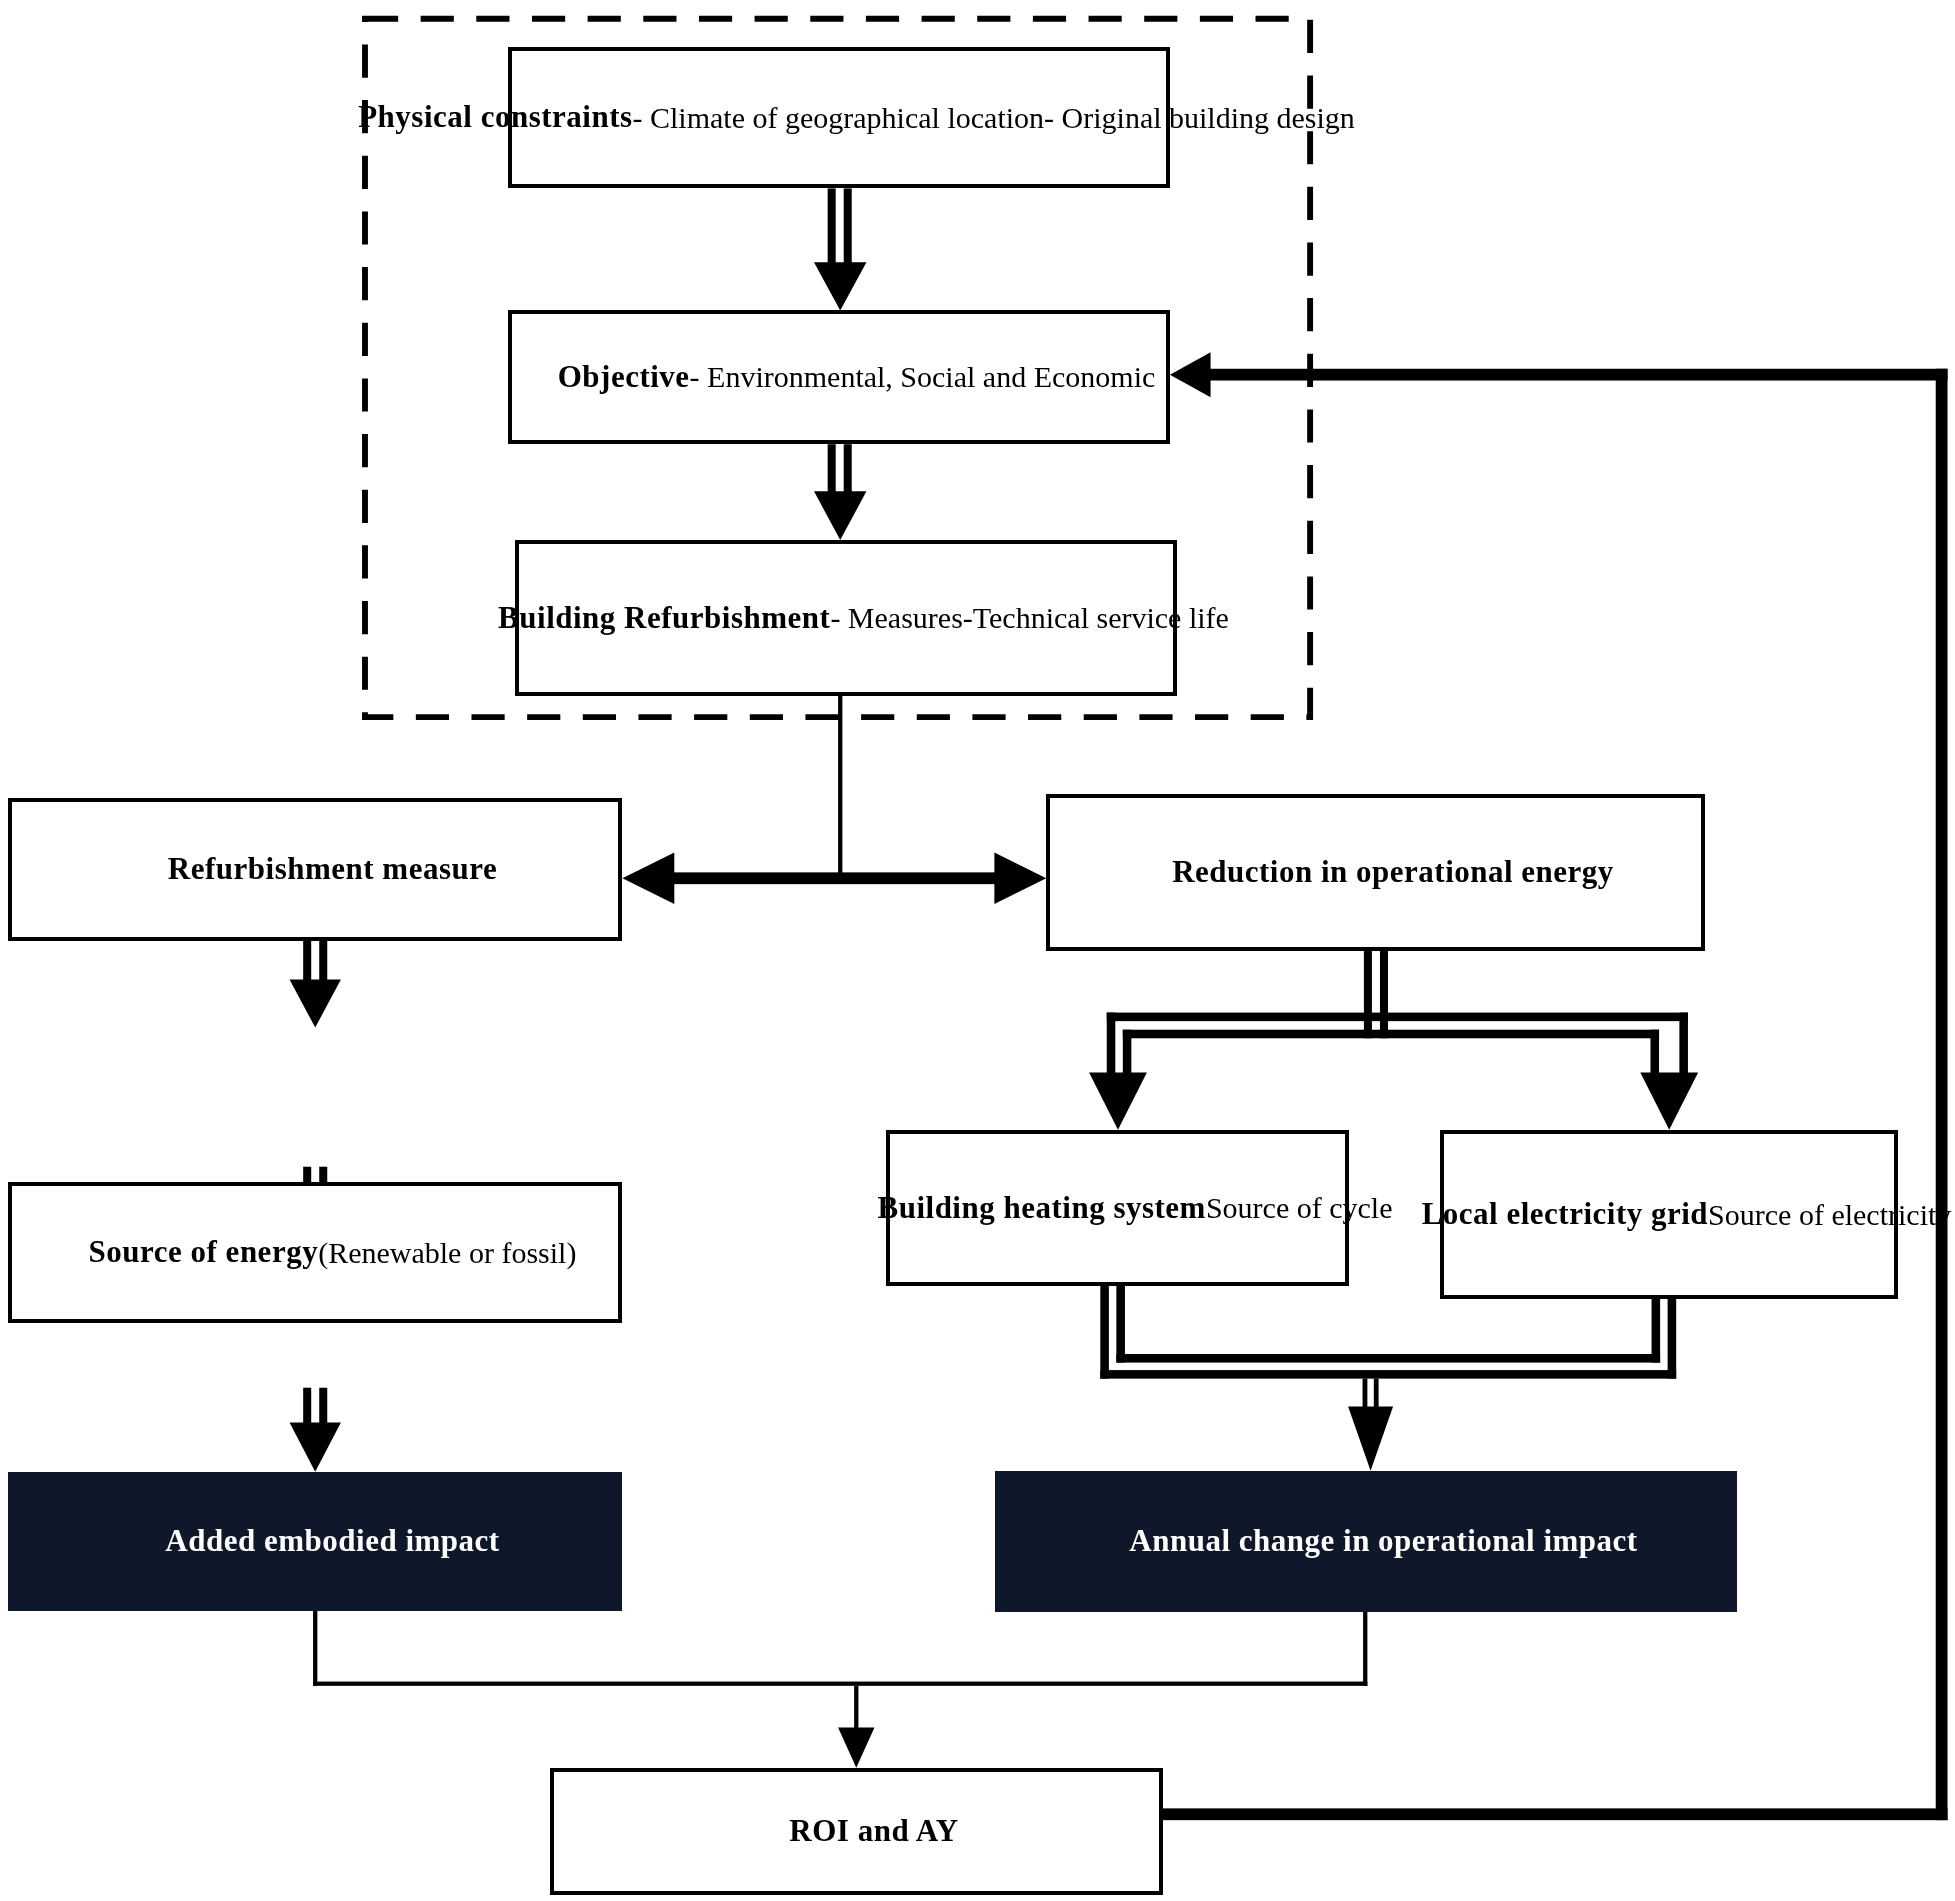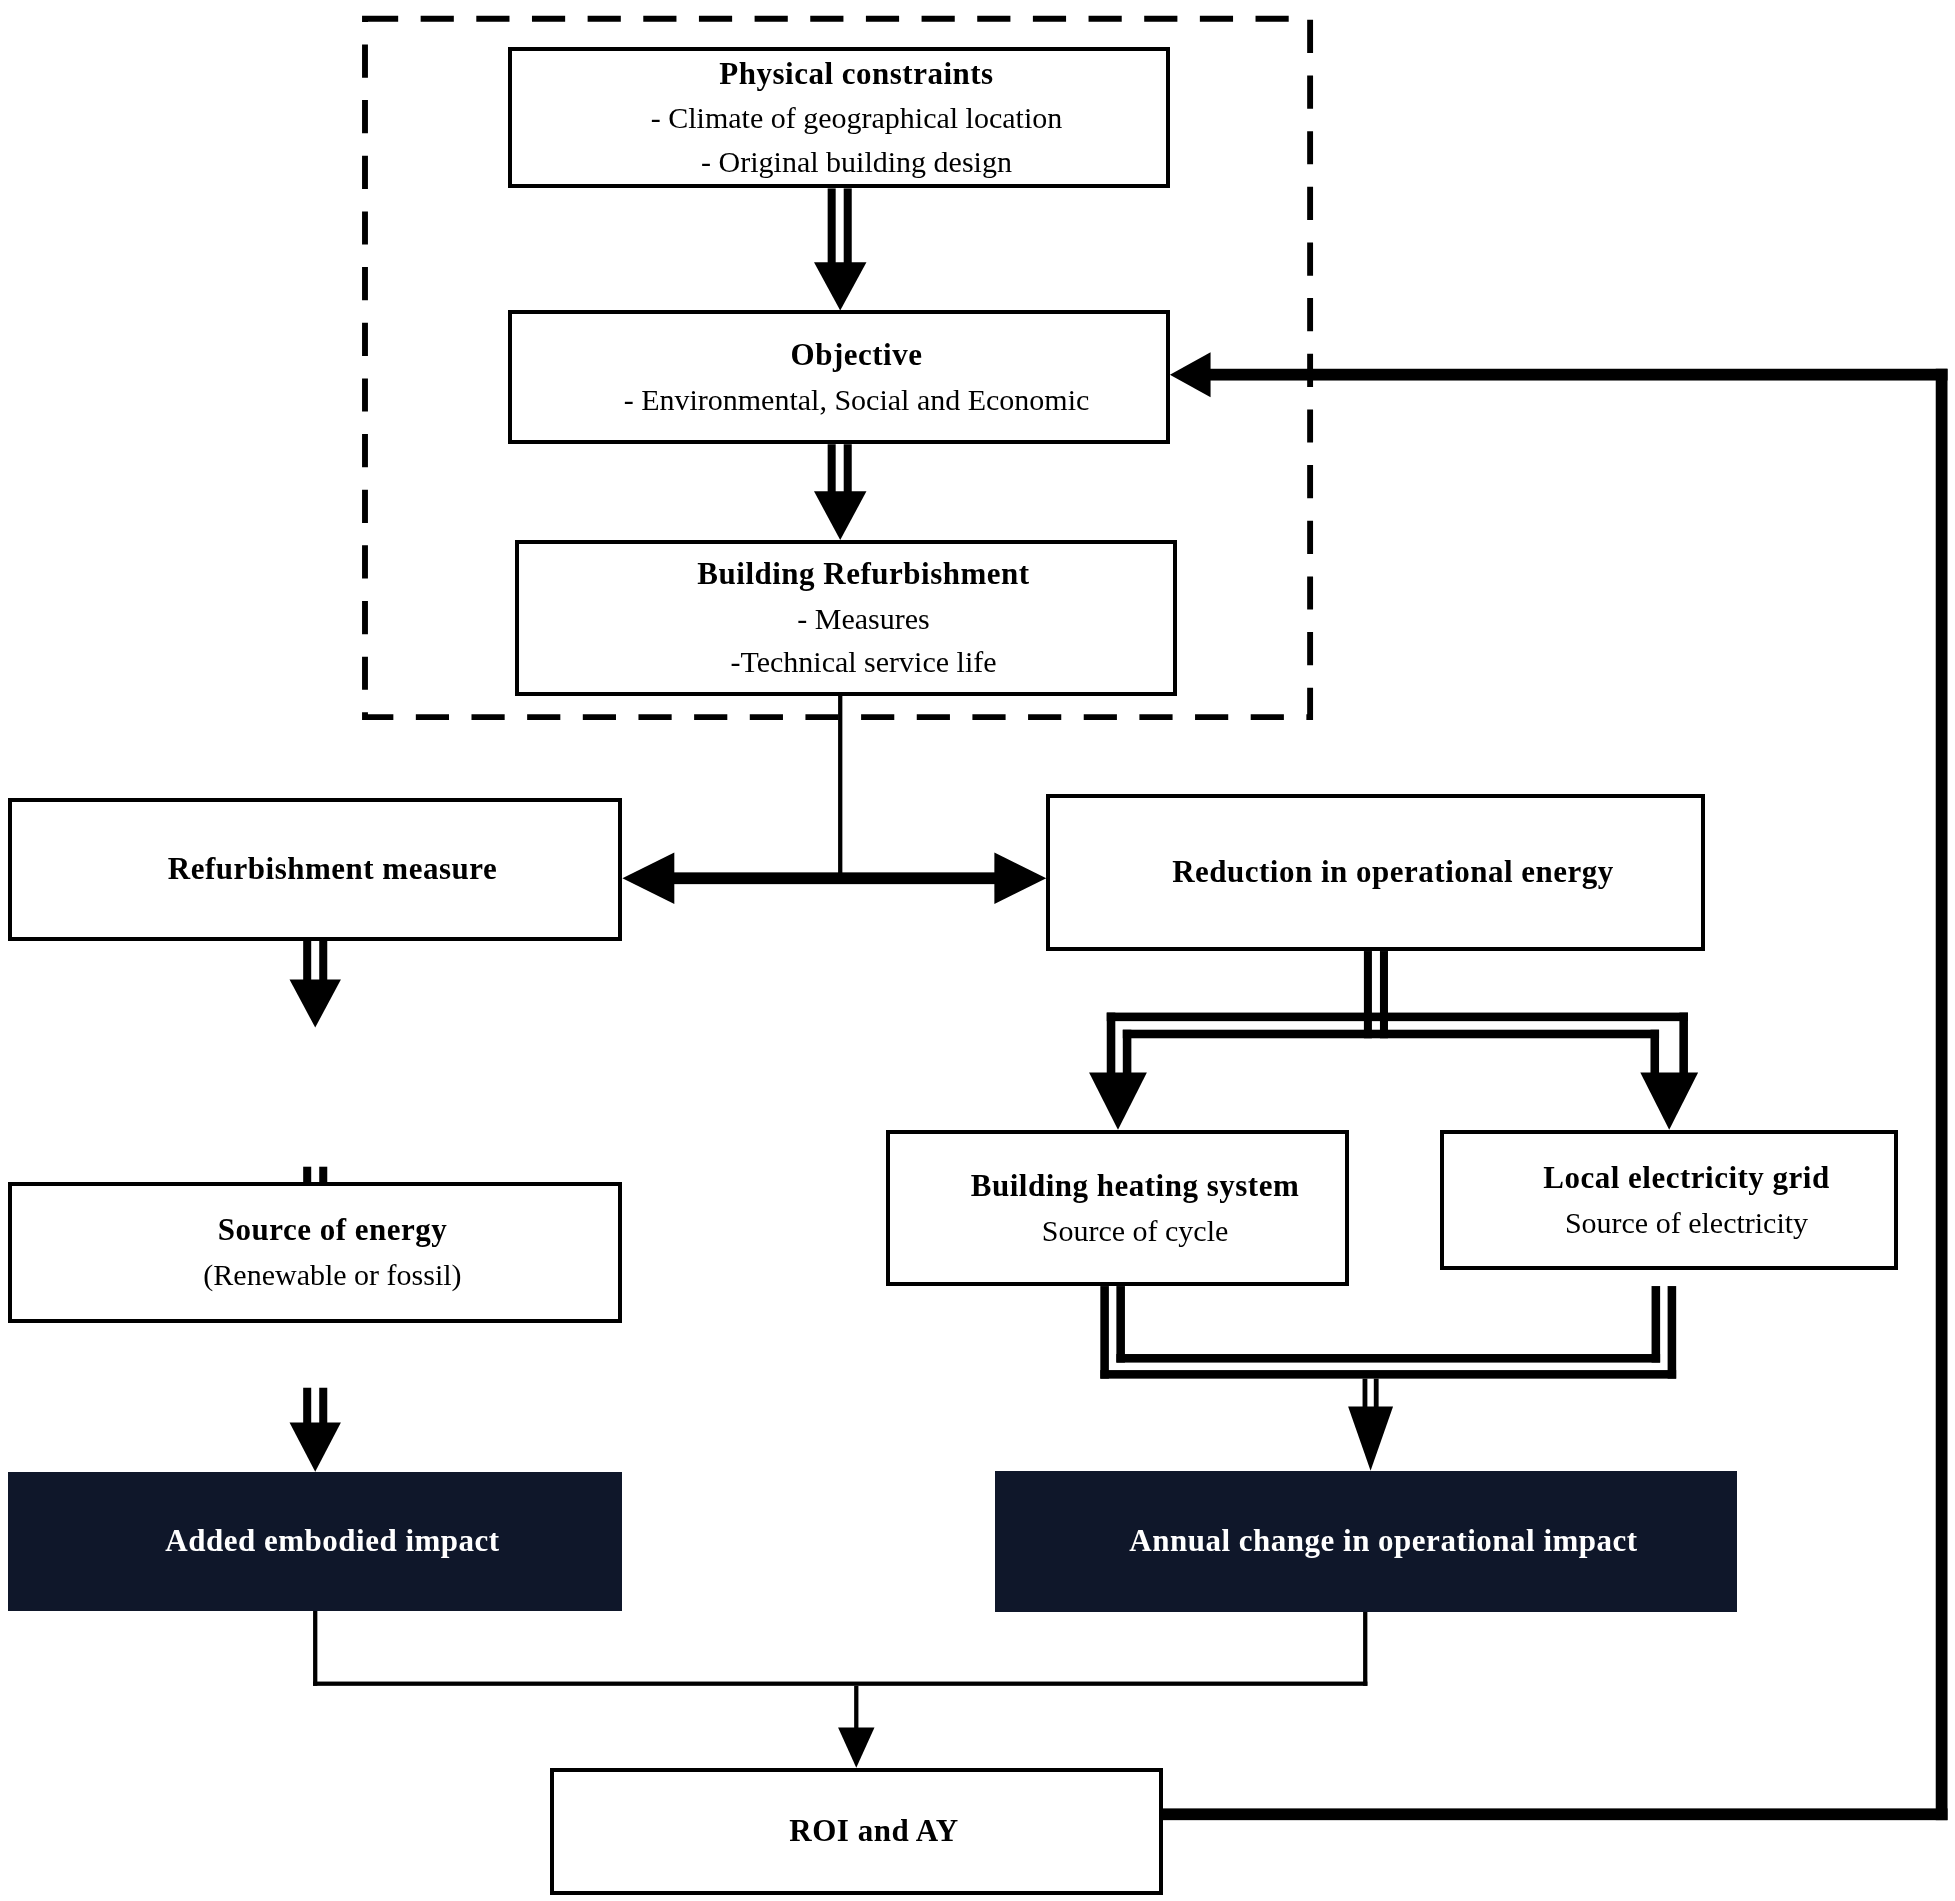--- a/index.html
+++ b/index.html
@@ -11,21 +11,21 @@
     color:#000;
     overflow:hidden;
   }
   #connector-layer{position:absolute;left:0;top:0;width:100%;height:100%;}
   .box{
     position:absolute;
     box-sizing:border-box;
     border:4.8px solid #000;
     background:#fff;
     display:flex;
-    flex-direction:column;
+    flex-direction:row;
     align-items:center;
     justify-content:center;
     text-align:center;
     padding-left:35px;
   }
   .box .title{
     font-weight:bold;
     font-size:31px;
     letter-spacing:0.5px;
     line-height:1.45;
@@ -163,21 +163,21 @@
   <div class="box" style="left:8px;top:1182px;width:614px;height:141px;">
     <div class="title">Source of energy</div>
     <div class="line">(Renewable or fossil)</div>
   </div>
 
   <div class="box" style="left:886px;top:1130px;width:463px;height:156px;">
     <div class="title">Building heating system</div>
     <div class="line">Source of cycle</div>
   </div>
 
-  <div class="box" style="left:1440px;top:1130px;width:458px;height:140px;align-items:center;">
+  <div class="box" style="left:1440px;top:1130px;width:458px;height:169px;align-items:center;">
     <div class="title">Local electricity grid</div>
     <div class="line">Source of electricity</div>
   </div>
 
   <div class="box inverse" style="left:8px;top:1472px;width:614px;height:139px;">
     <div class="title">Added embodied impact</div>
   </div>
 
   <div class="box inverse" style="left:995px;top:1471px;width:742px;height:141px;">
     <div class="title">Annual change in operational impact</div>

